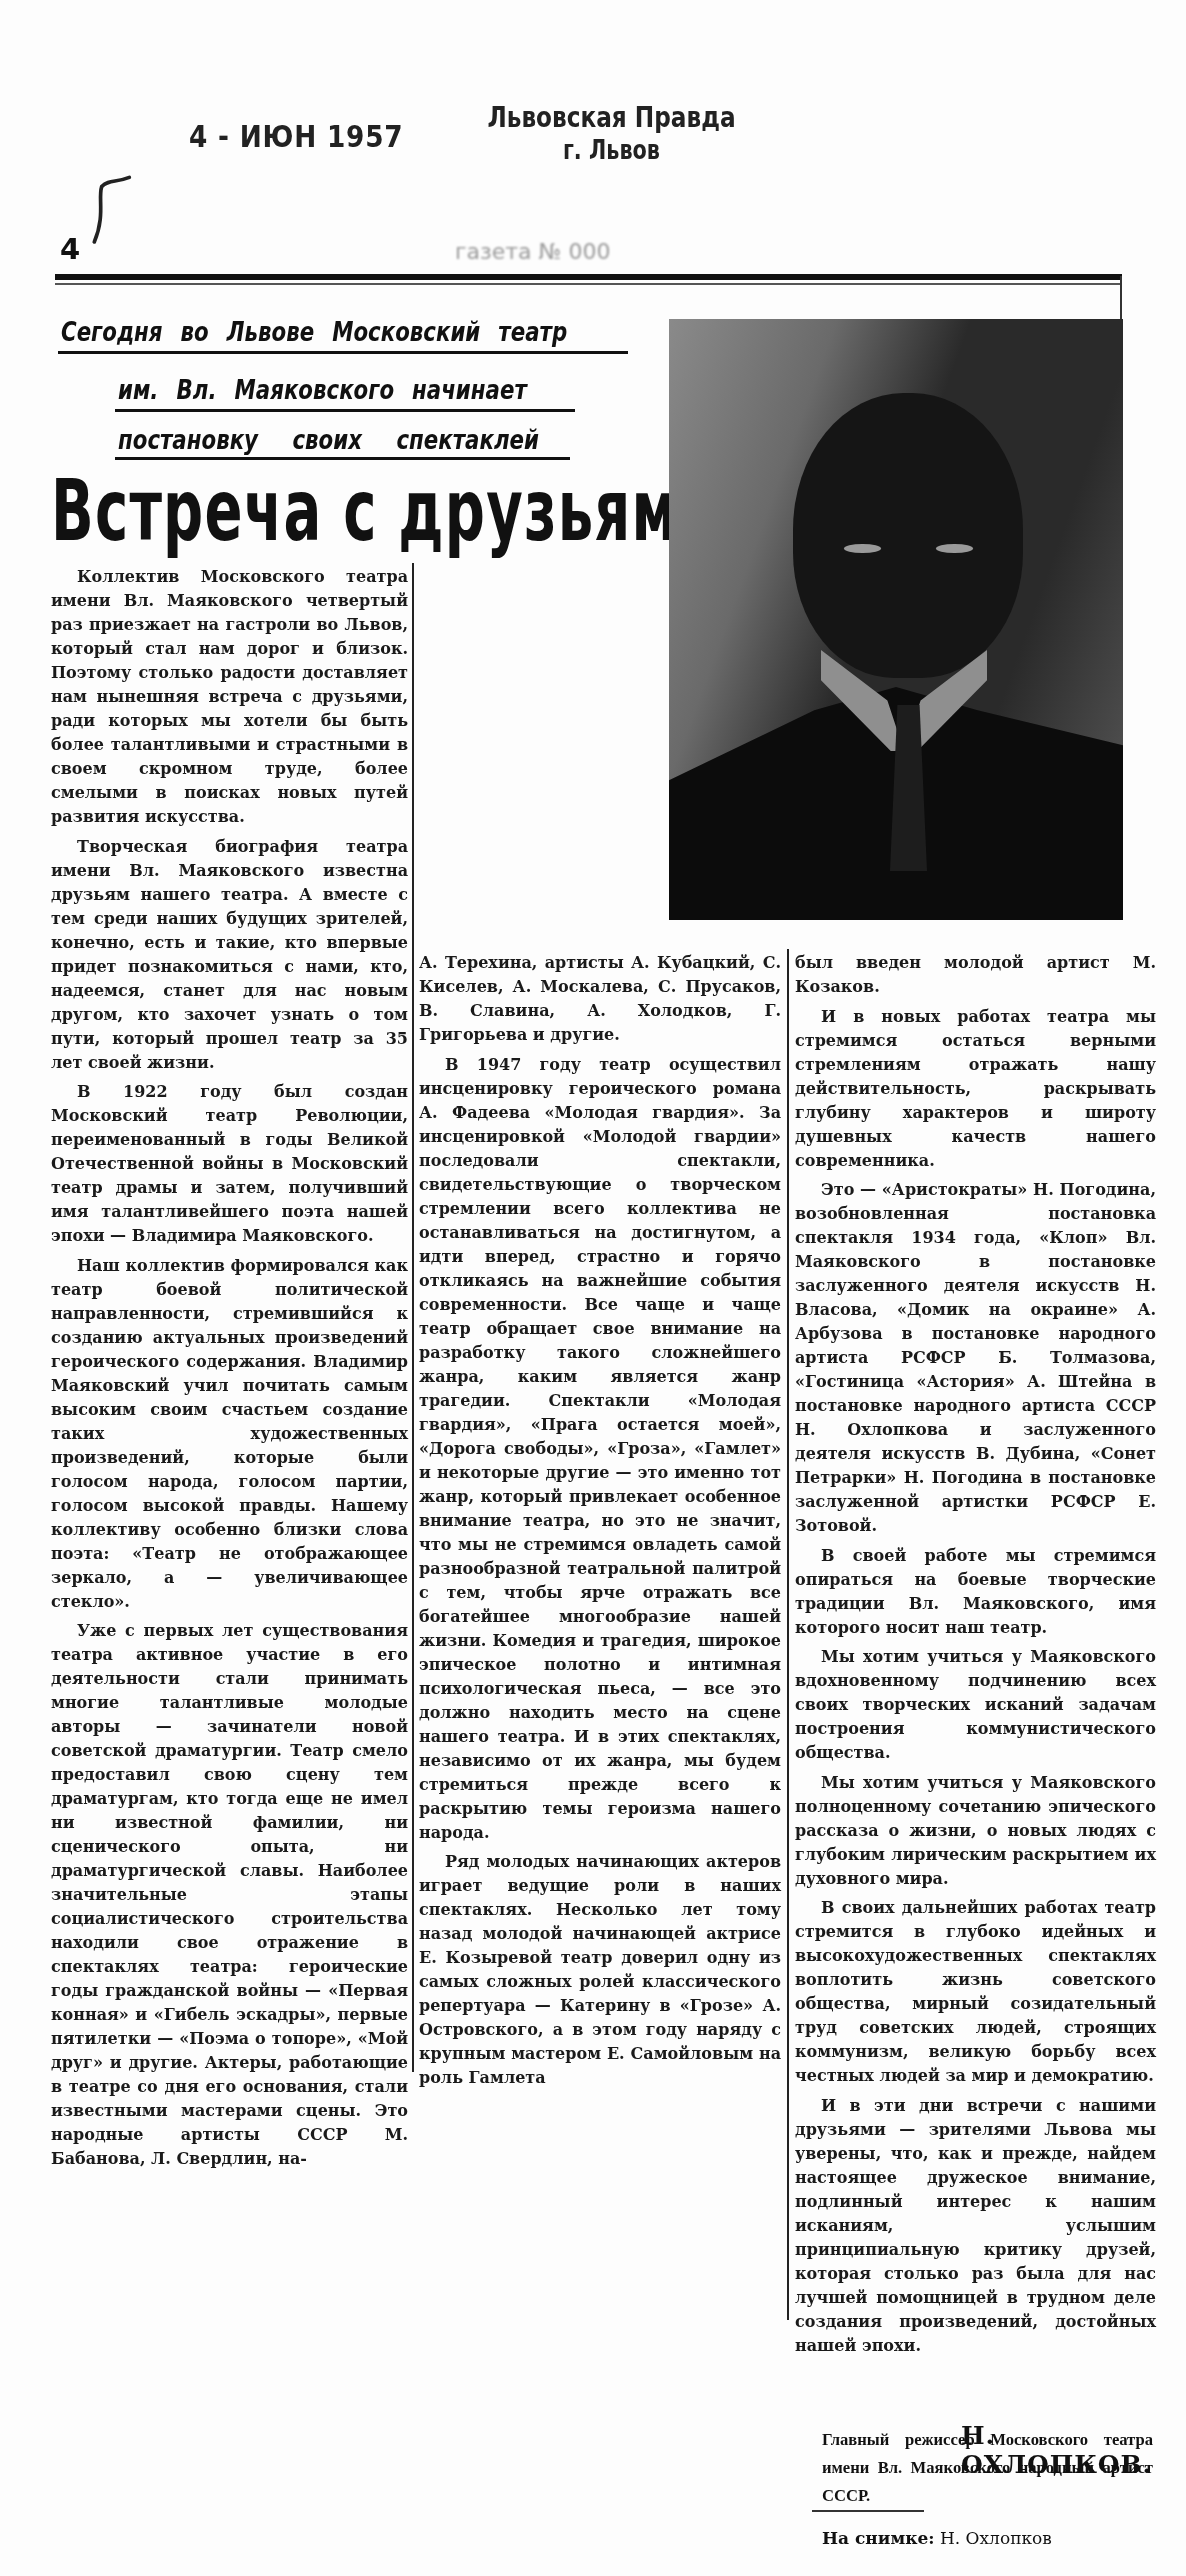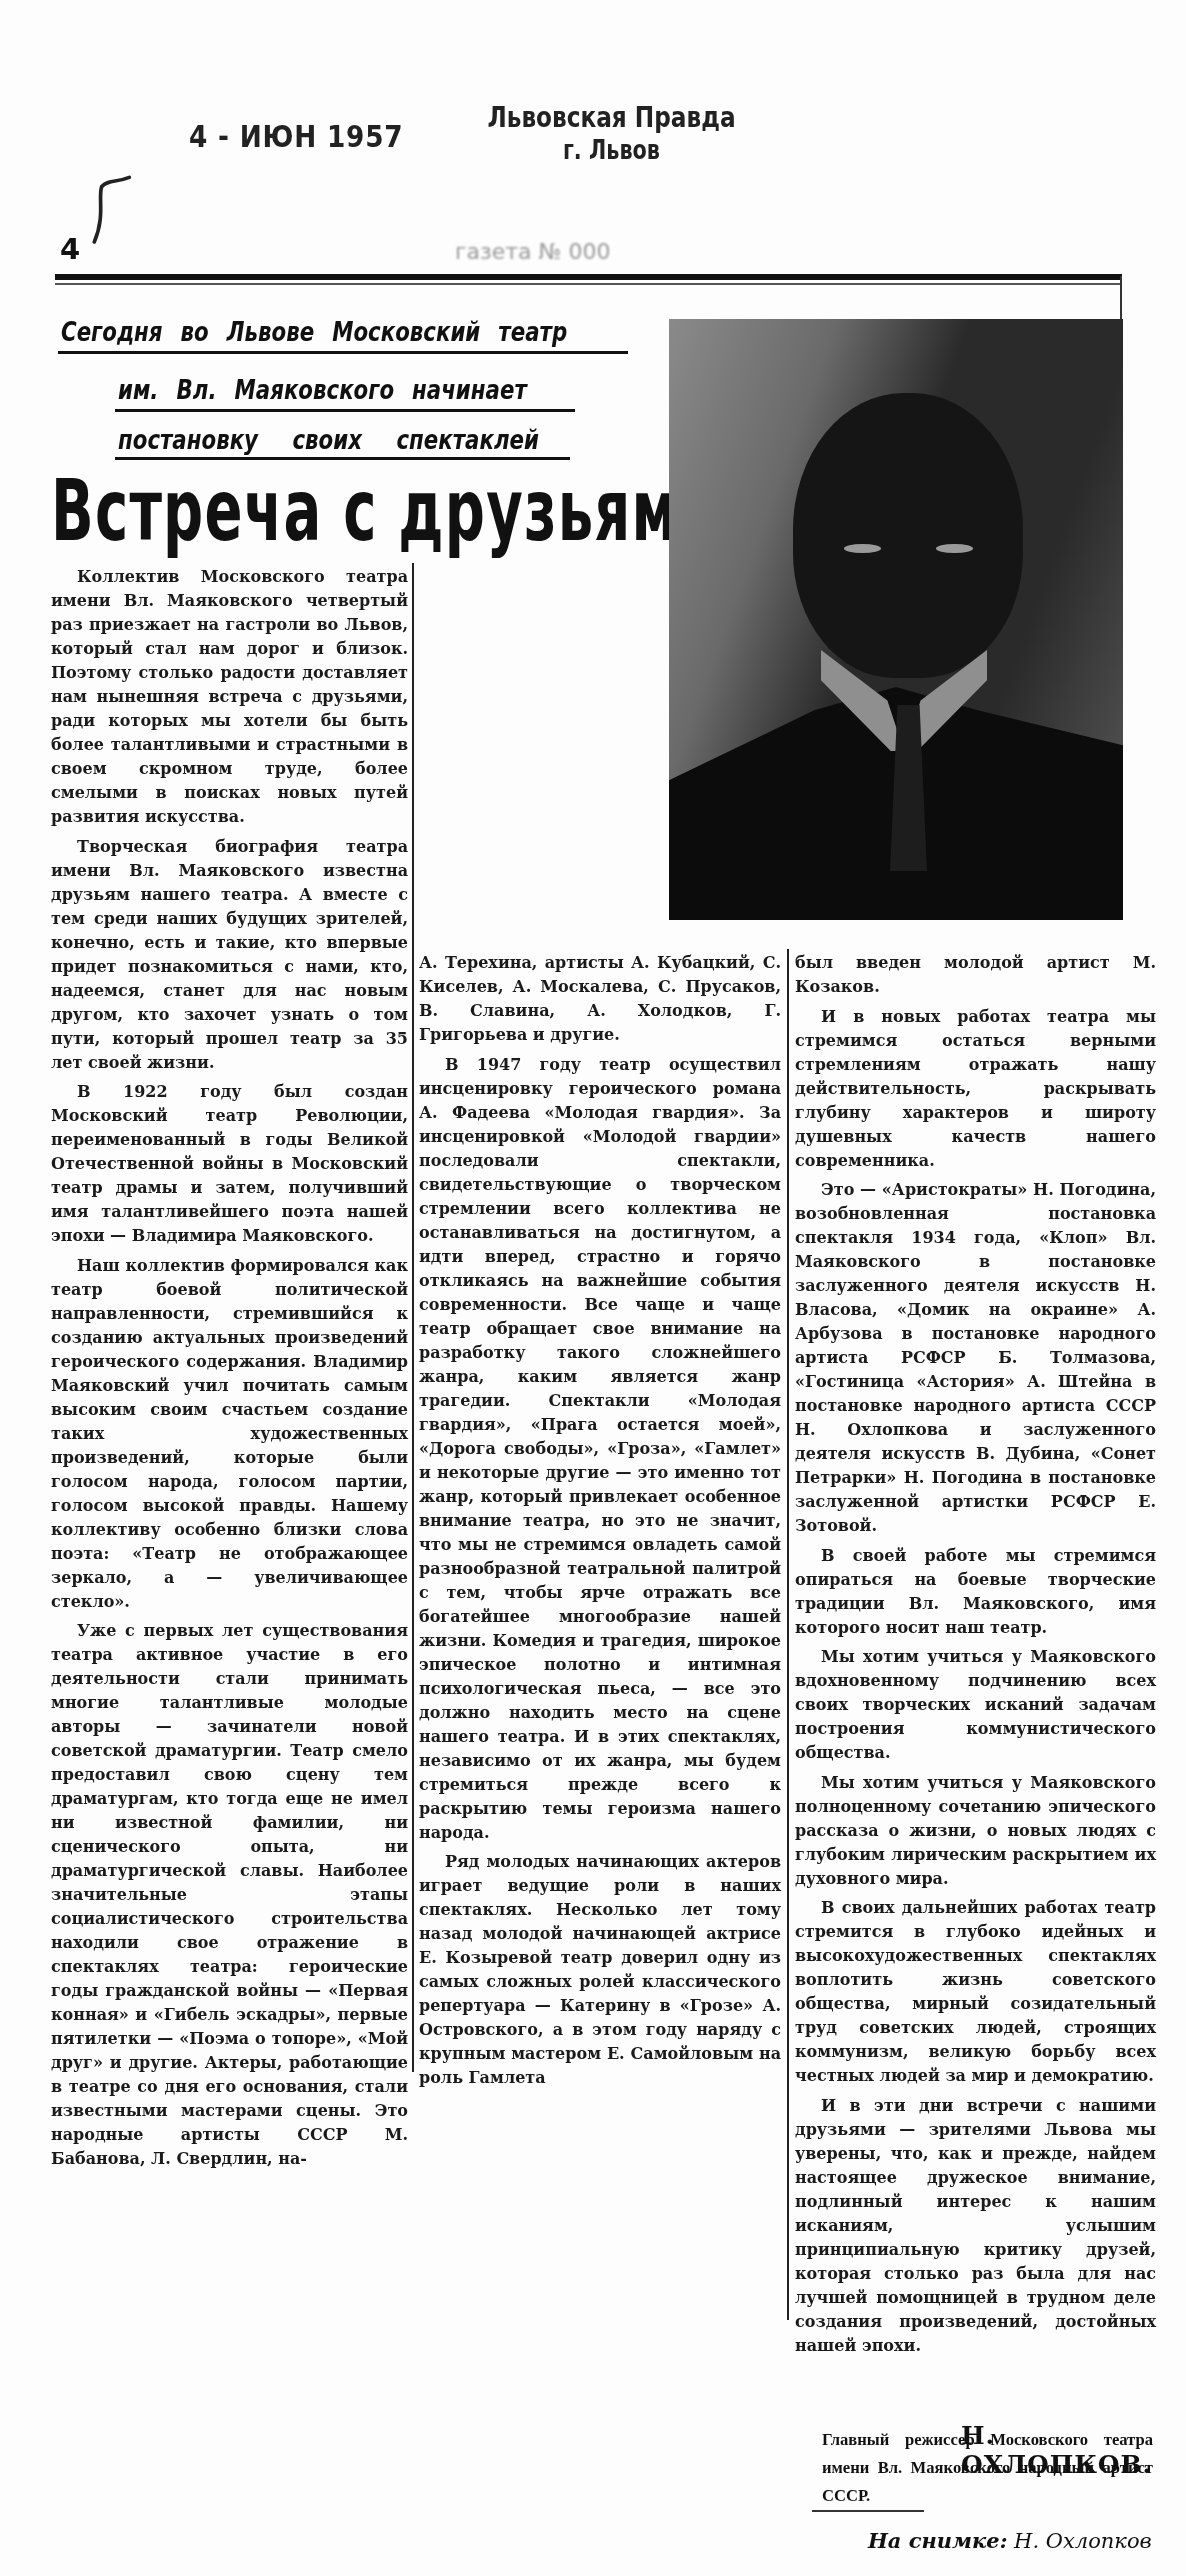--- a/index.html
+++ b/index.html
@@ -49,21 +49,21 @@
     .col3 { left: 795px; top: 951px; width: 361px; }
 
     .vrule { width: 1.8px; background: #222; }
     .vr1 { left: 412px; top: 563px; height: 1509px; }
     .vr2 { left: 787px; top: 949px; height: 1371px; }
 
     
     .sig-name { left: 961px; top: 2389px; font-size: 25px; font-weight: bold; letter-spacing: 0.9px; margin-top: 32px; }
     .sig-title { left: 822px; top: 2426px; width: 331px; font-size: 16.6px; font-weight: bold; line-height: 28px; text-align: justify; font-family: Liberation Serif, serif; }
     .sig-rule { left: 812px; top: 2510px; width: 112px; height: 1.8px; background: #333; }
-    .caption { left: 868px; top: 2528px; font-size: 21px; font-style: italic; }
+    .caption { left: 822px; top: 2528px; font-size: 17px; }
     .caption b { font-weight: bold; }
   </style>
 </head>
 <body>
 
 <div class="abs stamp-date">4 - ИЮН 1957</div>
 <div class="abs stamp-paper">
   <div>Львовская Правда</div>
   <div class="city">г. Львов</div>
 </div>

